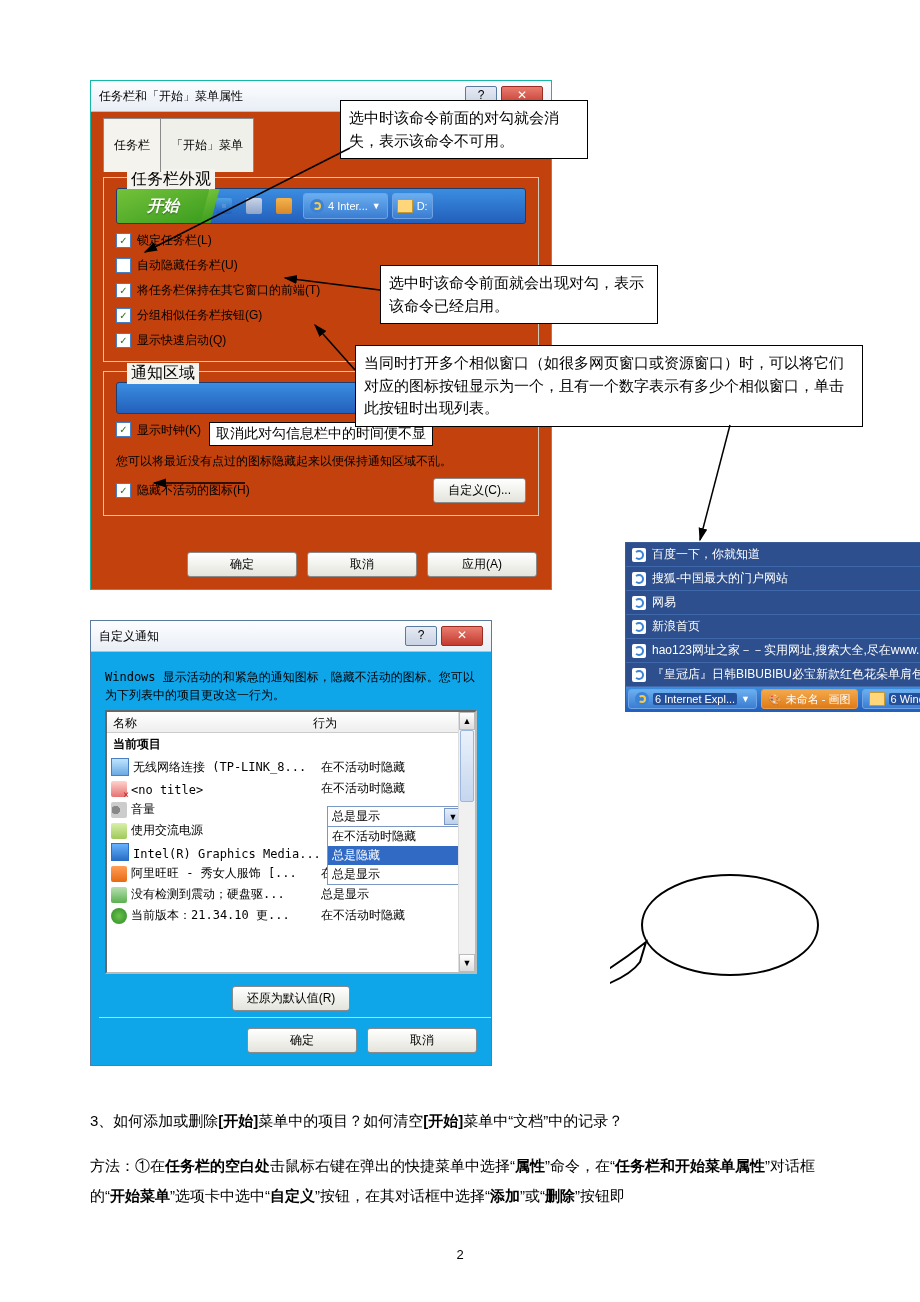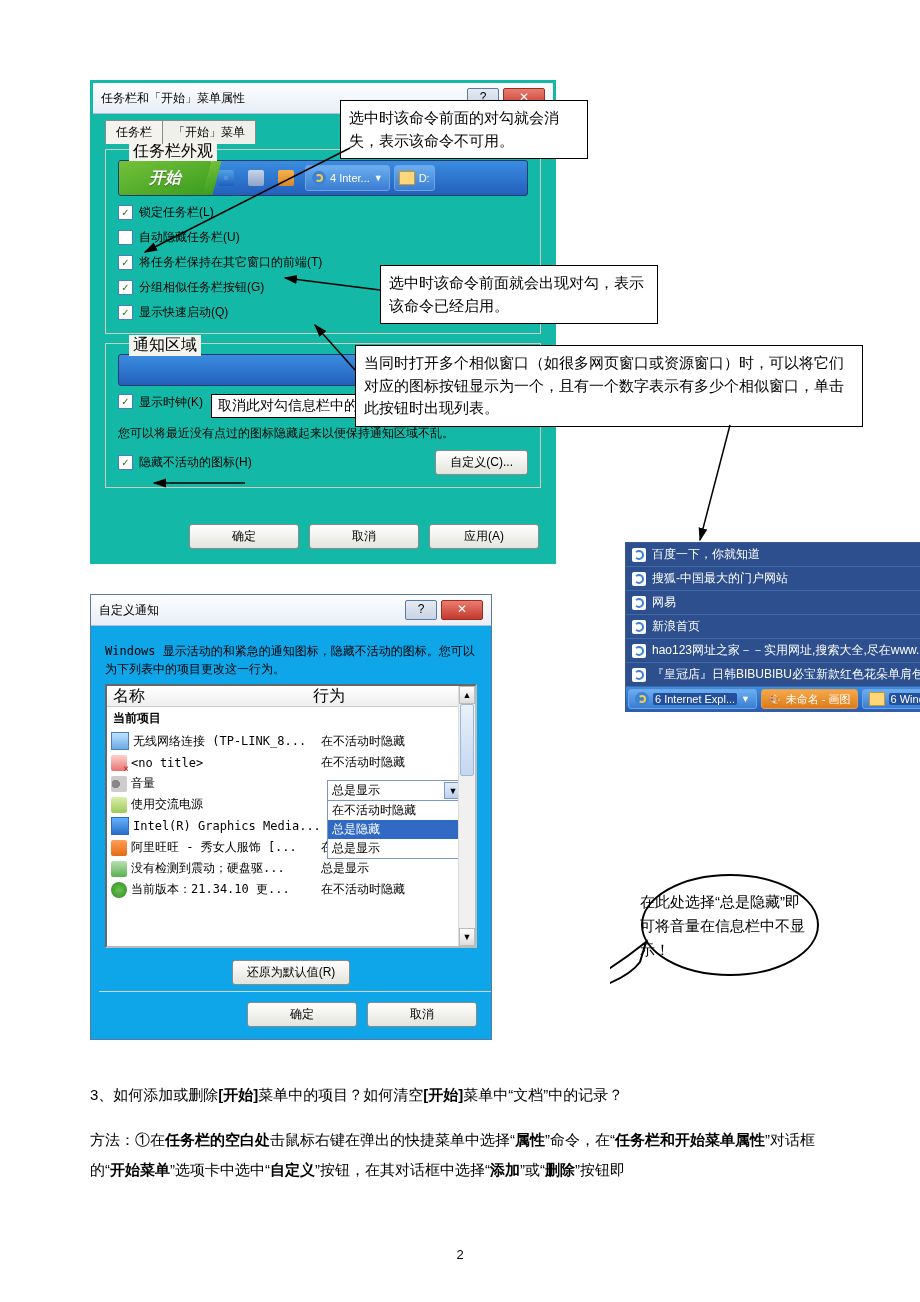--- a/index.html
+++ b/index.html
@@ -1,29 +1,29 @@
 <!DOCTYPE html>
 <html><head>
 <meta charset="utf-8">
 <style>
   body { margin: 0; background: #fff; font-family: "SimSun", "Microsoft YaHei", sans-serif; font-size: 13px; color: #000; }
   .page { width: 920px; min-height: 1302px; margin: 0 auto; position: relative; padding-top: 80px; box-sizing: border-box; }
   .page-num { position: absolute; bottom: 40px; left: 0; right: 0; text-align: center; font-size: 13px; }
   .fig-wrap { position: relative; margin-left: 90px; }
 
   
-  .dlg1 { position: relative; width: 460px; border: 3px solid #14b8a6; background: #14b8a6; }
+  .dlg1 { position: relative; width: 460px; border: 1px solid #14b8a6; background: #c2410c; }
   .dlg1-title { height: 30px; background: linear-gradient(#fcfdff,#e9eef6); border-bottom: 1px solid #b0c0d6; display: flex; align-items: center; padding: 0 8px; font-size: 12px; }
   .dlg1-title-ctrls { margin-left: auto; display: flex; gap: 4px; }
   .title-btn { width: 30px; height: 18px; text-align: center; line-height: 16px; font-size: 12px; border: 1px solid #5a7aa0; border-radius: 2px; background: linear-gradient(#e6eaf3,#c9d3e4); }
   .title-close { background: linear-gradient(#e97c6f,#c33a2e); color: #fff; border-color: #9a2c22; width: 40px; }
   .dlg1-body { padding: 6px 12px 14px; }
 
   .tabs { display: flex; margin-bottom: 6px; }
-  .tab { padding: 3px 10px; border: 1px solid #8a8a8a; border-bottom: none; background: #f0f0ea; font-size: 12px; margin-right: -1px; }
+  .tab { padding: 18px 10px; border: 1px solid #8a8a8a; border-bottom: none; background: #f0f0ea; font-size: 12px; margin-right: -1px; }
   .tab.active { background: #f4f3ee; position: relative; z-index: 2; }
 
   .group { border: 1px solid #cfcbbd; padding: 10px 12px 12px; margin-top: -1px; margin-bottom: 10px; position: relative; }
   .group-title { position: absolute; top: -9px; left: 23px; background: #f4f3ee; padding: 0 4px; font-size: 16px; }
 
   
   .preview-bar { height: 34px; border: 1px solid #1f3c6e; border-radius: 3px; display: flex; align-items: stretch; overflow: hidden; background: linear-gradient(#3a8de0,#235fbb); }
   .start-btn { width: 92px; background: linear-gradient(160deg,#74c23a,#3a9c1e); color: #fff; font-style: italic; font-weight: bold; display: flex; align-items: center; justify-content: center; font-size: 16px; text-shadow: 0 1px 1px rgba(0,0,0,.4); position: relative; }
   .start-btn::after{content:"";position:absolute;right:-6px;top:0;bottom:0;width:10px;background:linear-gradient(160deg,#74c23a,#3a9c1e);transform:skewX(-15deg);}
   .preview-ql { width: 90px; display: flex; align-items: center; justify-content: space-around; }
@@ -62,25 +62,25 @@
   .pg-icon::after{content:"";position:absolute;inset:2px;border:2px solid #3b83d6;border-radius:50%;border-left-color:transparent;}
   .taskbar2 { display:flex; height:24px; background:linear-gradient(#3a8de0,#235fbb); }
   .taskbar2 .tsk2 { flex:0 0 auto; margin:2px; height:18px; display:flex;align-items:center;padding:0 6px;font-size:11px;gap:4px;background:linear-gradient(#6baeef,#3a7dd2);border:1px solid #6fa3e4;border-radius:3px;}
   .tsk2 .n{background:#244f9a;border-radius:2px;padding:0 2px;}
   .taskbar2 .tsk2.orange{background:linear-gradient(#f5a94a,#df7b18);border-color:#e79a4a;}
 
   
   .dlg2 { position: relative; width: 400px; border:1px solid #5a7aa0; background:#0ea5e9; margin-top:30px; margin-left:0;}
   .dlg2-body { padding: 10px 14px 0; font-size:12px; }
   .dlg2 .list-wrap { border:2px inset #bbb; background:#fff; height:260px; overflow:hidden; margin-top:4px; position:relative; }
-  .list-head { display:flex; background:linear-gradient(#fff,#eee); border-bottom:1px solid #ccc; height:20px; align-items:flex-start; padding:0 6px; font-size:16px;}
+  .list-head { display:flex; background:linear-gradient(#fff,#eee); border-bottom:1px solid #ccc; height:20px; align-items:flex-end; padding:0 6px; font-size:12px;}
   .list-head .col1{width:200px;}
   .list-section{font-weight:bold;padding:3px 6px;background:#fff;}
   .list-row { display:flex; align-items:center; padding:2px 4px; font-size:12px; font-family:"SimSun",monospace;}
-  .list-row .c1{width:210px; display:flex; align-items:center; gap:4px;}
+  .list-row .c1{width:210px; display:flex; align-items:flex-end; gap:4px;}
   .list-row .c2{flex:1;}
   .li-icon{width:16px;height:16px;flex:0 0 16px;}
   .ic-wifi{background:linear-gradient(#bfe4ff,#6aa9e3);border:1px solid #4a7ec3;}
   .ic-red{background:linear-gradient(#ffd2cf,#e57272);border-radius:2px;position:relative;}
   .ic-red::after{content:"×";position:absolute;right:-2px;bottom:-3px;color:#c22;font-size:10px;}
   .ic-vol{background:radial-gradient(circle at 30% 50%,#888 30%,#ccc 31%);border-radius:2px;}
   .ic-pwr{background:linear-gradient(#d9f0a9,#9ec95a);border-radius:2px;}
   .ic-intel{background:linear-gradient(#66b2ff,#2a6fc5);border:1px solid #2a6fc5;}
   .ic-ww{background:linear-gradient(#ff9e57,#e76a12);border-radius:2px;}
   .ic-hd{background:linear-gradient(#b8e0b3,#5bb04f);border-radius:2px;}
@@ -369,21 +369,20 @@
         <div class="win-btn">确定</div>
         <div class="win-btn">取消</div>
       </div>
     </div>
 
     <div class="bubble">
       <svg viewBox="0 0 210 120">
         <ellipse cx="120" cy="55" rx="88" ry="50" fill="#fff" stroke="#000" stroke-width="2"></ellipse>
         <path d="M36 72 Q-30 125 -88 135 Q10 120 30 92 Z" fill="#fff" stroke="#000" stroke-width="2"></path>
       </svg>
-      <div class="bubble-txt">在此处选择“总是隐藏”即可将音量在信息栏中不显示！</div>
     </div>
 
   </div>
 
   <div class="body-text">
     <p>
       <span>3、如何添加或删除</span><span class="b">[开始]</span><span>菜单中的项目？如何清空</span><span class="b">[开始]</span><span>菜单中“文档”中的记录？</span>
     </p>
     <p>
       <span>方法：①在</span><span class="b">任务栏的空白处</span><span>击鼠标右键在弹出的快捷菜单中选择“</span><span class="b">属性</span><span>”命令，在“</span><span class="b">任务栏和开始菜单属性</span><span>”对话框的“</span><span class="b">开始菜单</span><span>”选项卡中选中“</span><span class="b">自定义</span><span>”按钮，在其对话框中选择“</span><span class="b">添加</span><span>”或“</span><span class="b">删除</span><span>”按钮即</span>

